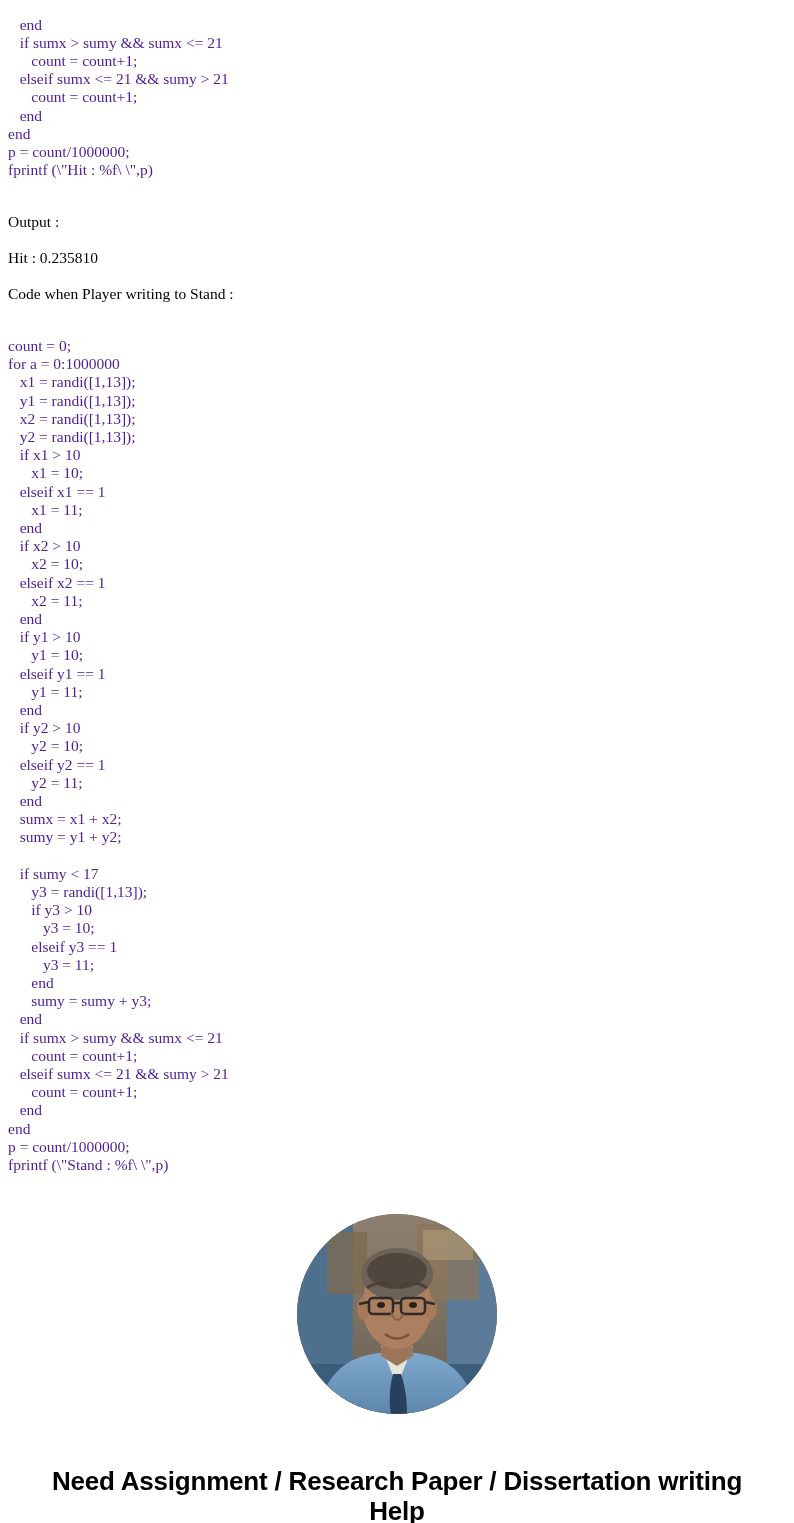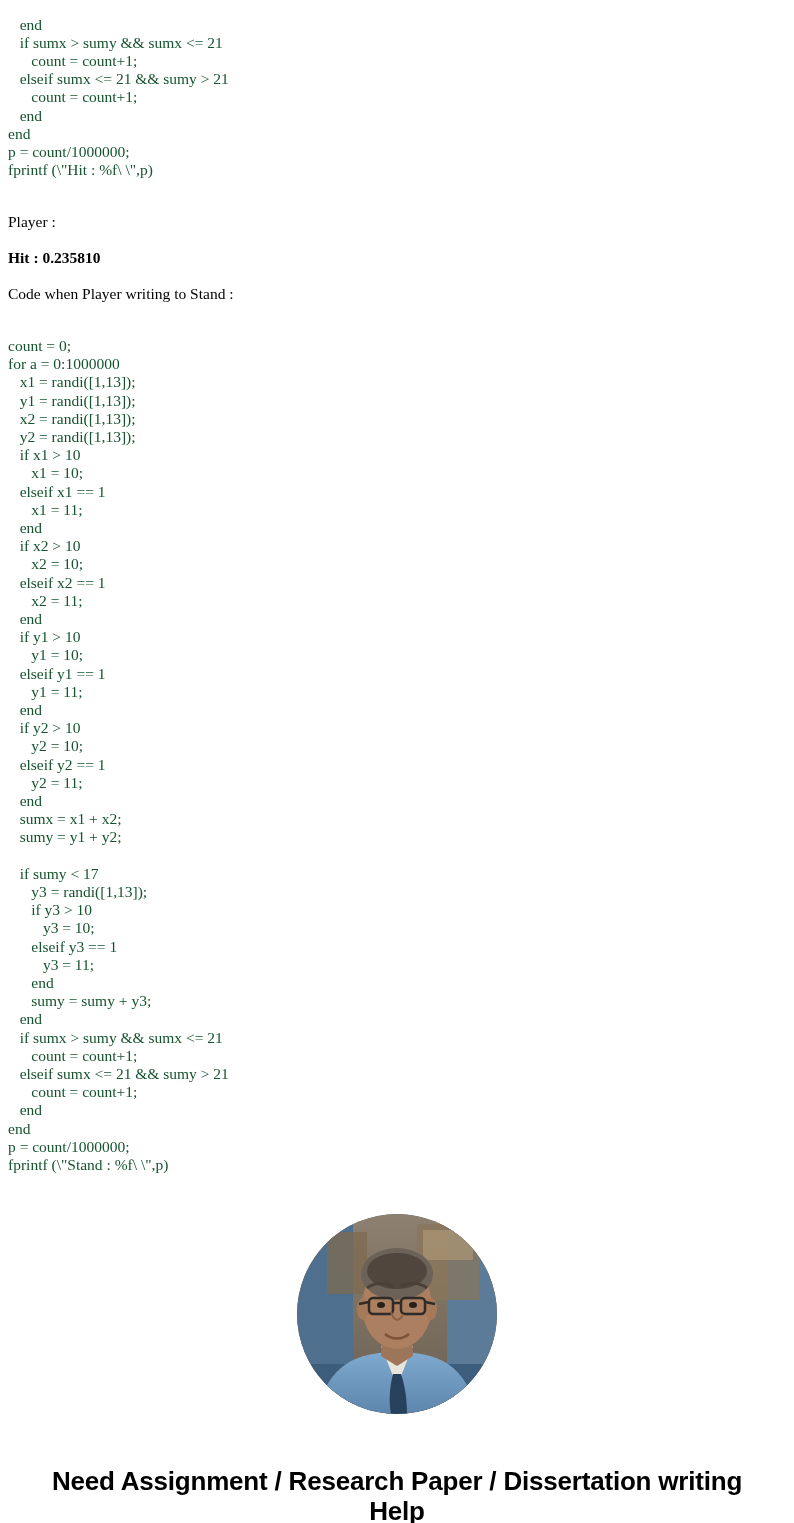--- a/index.html
+++ b/index.html
@@ -17,33 +17,33 @@
   .page {
     width: 794px;
     box-sizing: border-box;
     padding: 0 8px;
   }
   .code-block {
     font-family: "Liberation Serif", serif;
     font-size: 15.5px;
     line-height: 18.2px;
     white-space: pre;
-    color: #14532d;
+    color: #4c1d95;
   }
   .spacer-para {
     height: 18px;
   }
   .para {
     font-size: 15.5px;
     line-height: 18.2px;
     margin: 0;
     padding: 0;
   }
   .bold {
-    font-weight: bold;
+    font-weight: normal;
   }
   .photo-wrap {
     margin-top: 40px;
     display: flex;
     justify-content: center;
   }
   .photo {
     width: 200px;
     height: 200px;
     border-radius: 50%;
@@ -76,21 +76,21 @@
       count = count+1;
    elseif sumx &lt;= 21 &amp;&amp; sumy &gt; 21
       count = count+1;
    end
 end
 p = count/1000000;
 fprintf (\"Hit : %f\ \",p)</pre>
 
   <div class="spacer-para"></div>
 
-  <p class="para">Player :</p>
+  <p class="para">Output :</p>
 
   <div class="spacer-para"></div>
 
   <p class="para bold">Hit : 0.235810</p>
 
   <div class="spacer-para"></div>
 
   <p class="para">Code when Player writing to Stand :</p>
 
   <div class="spacer-para"></div>

